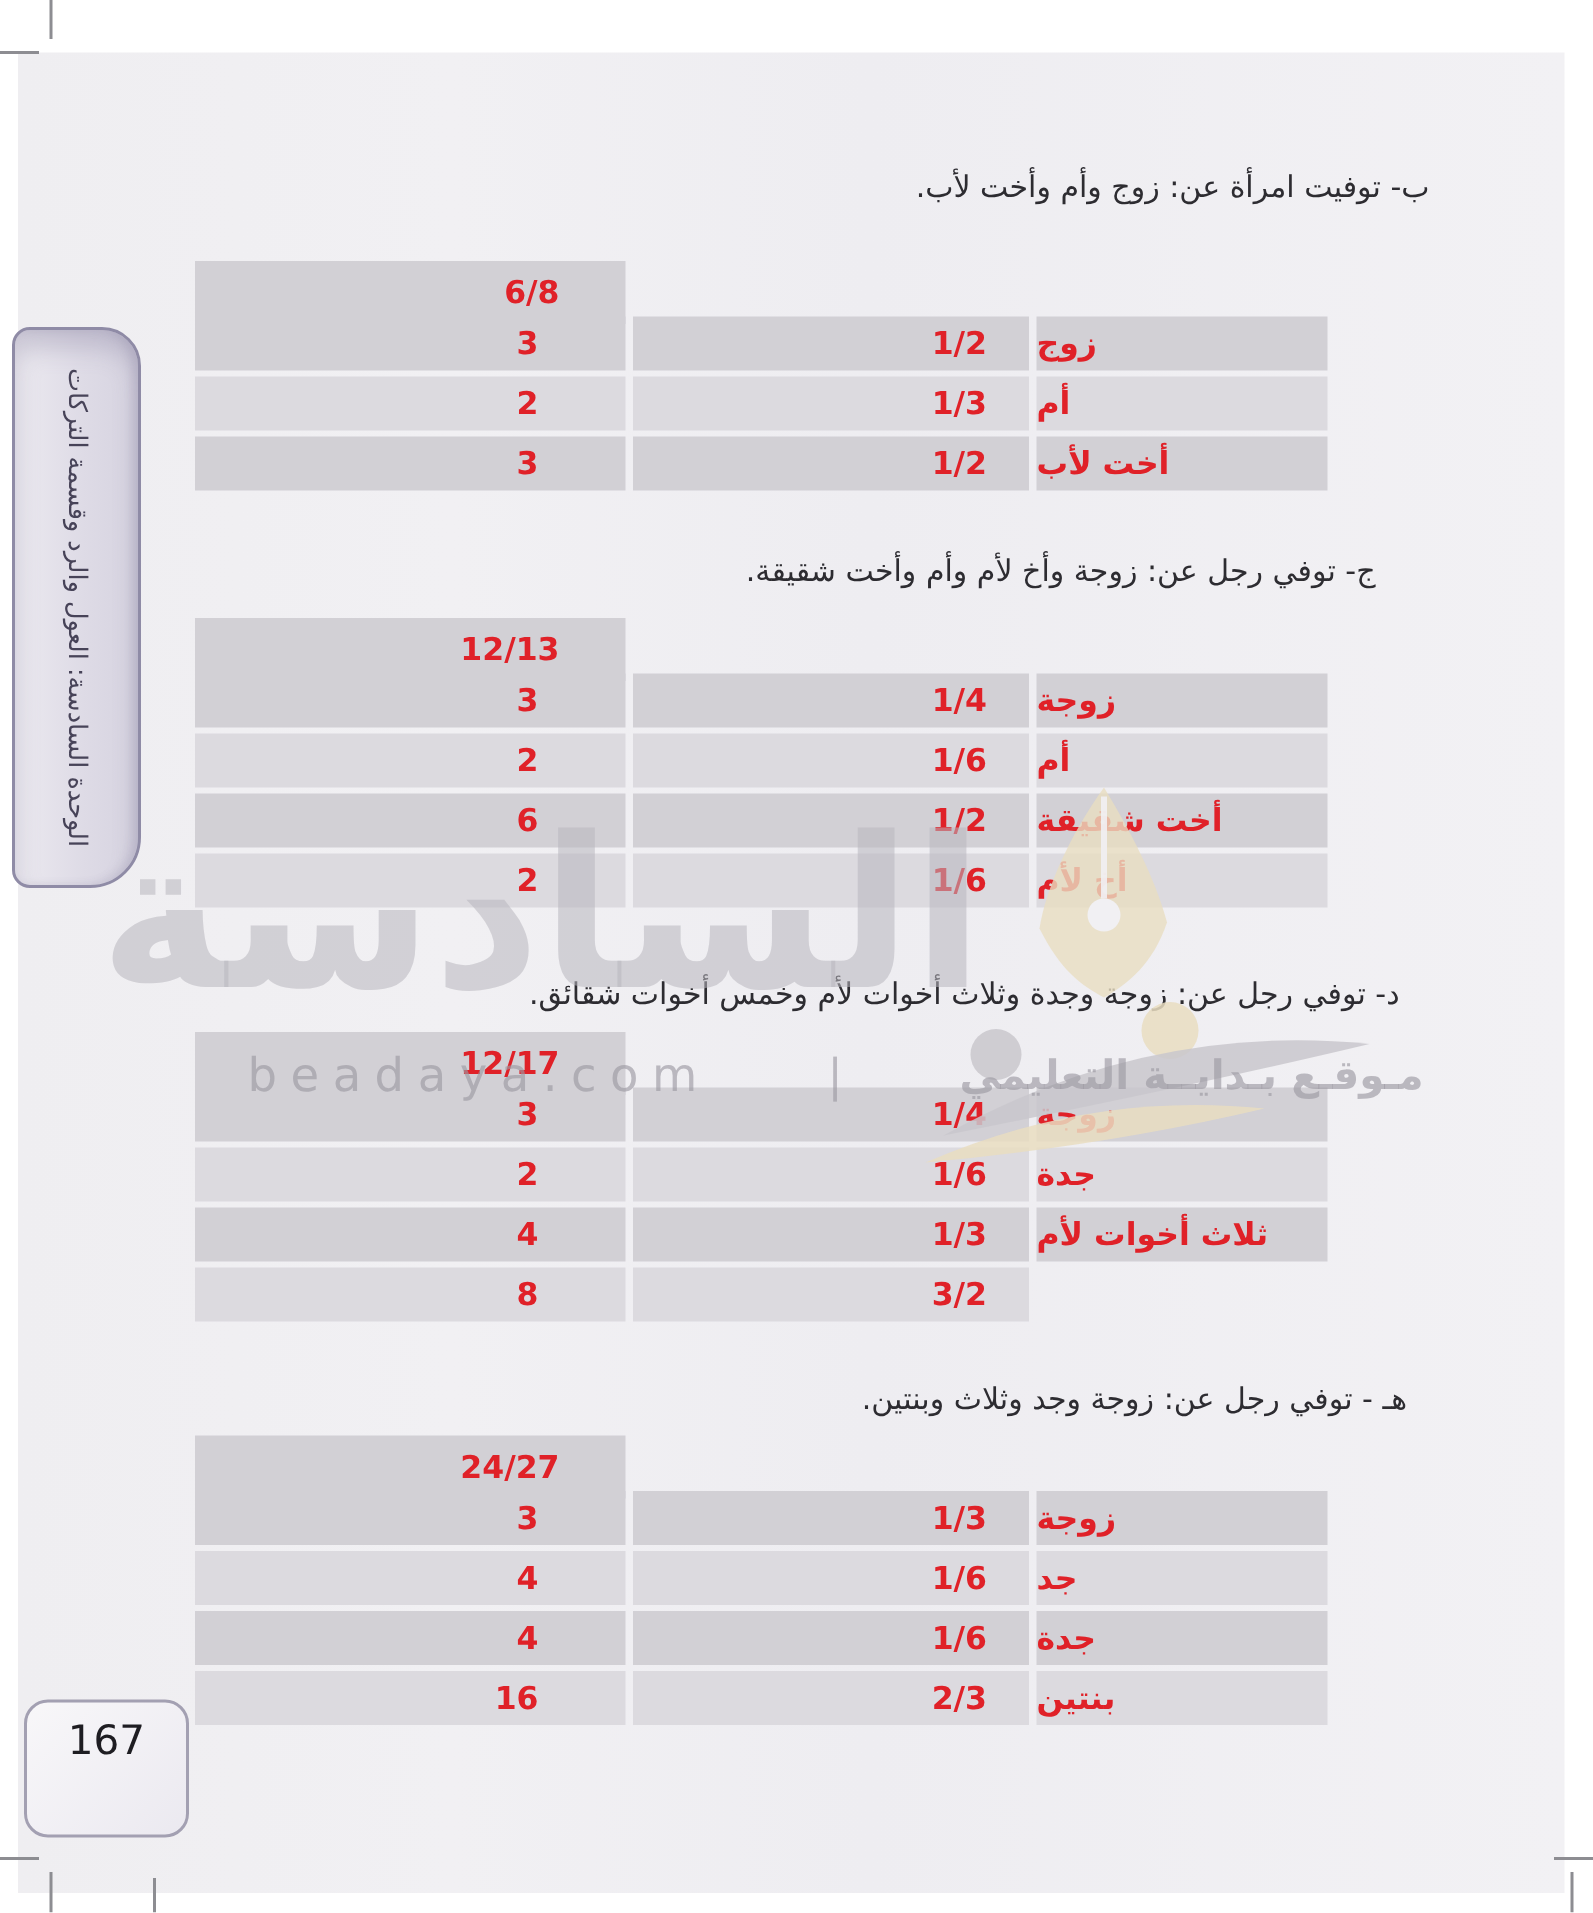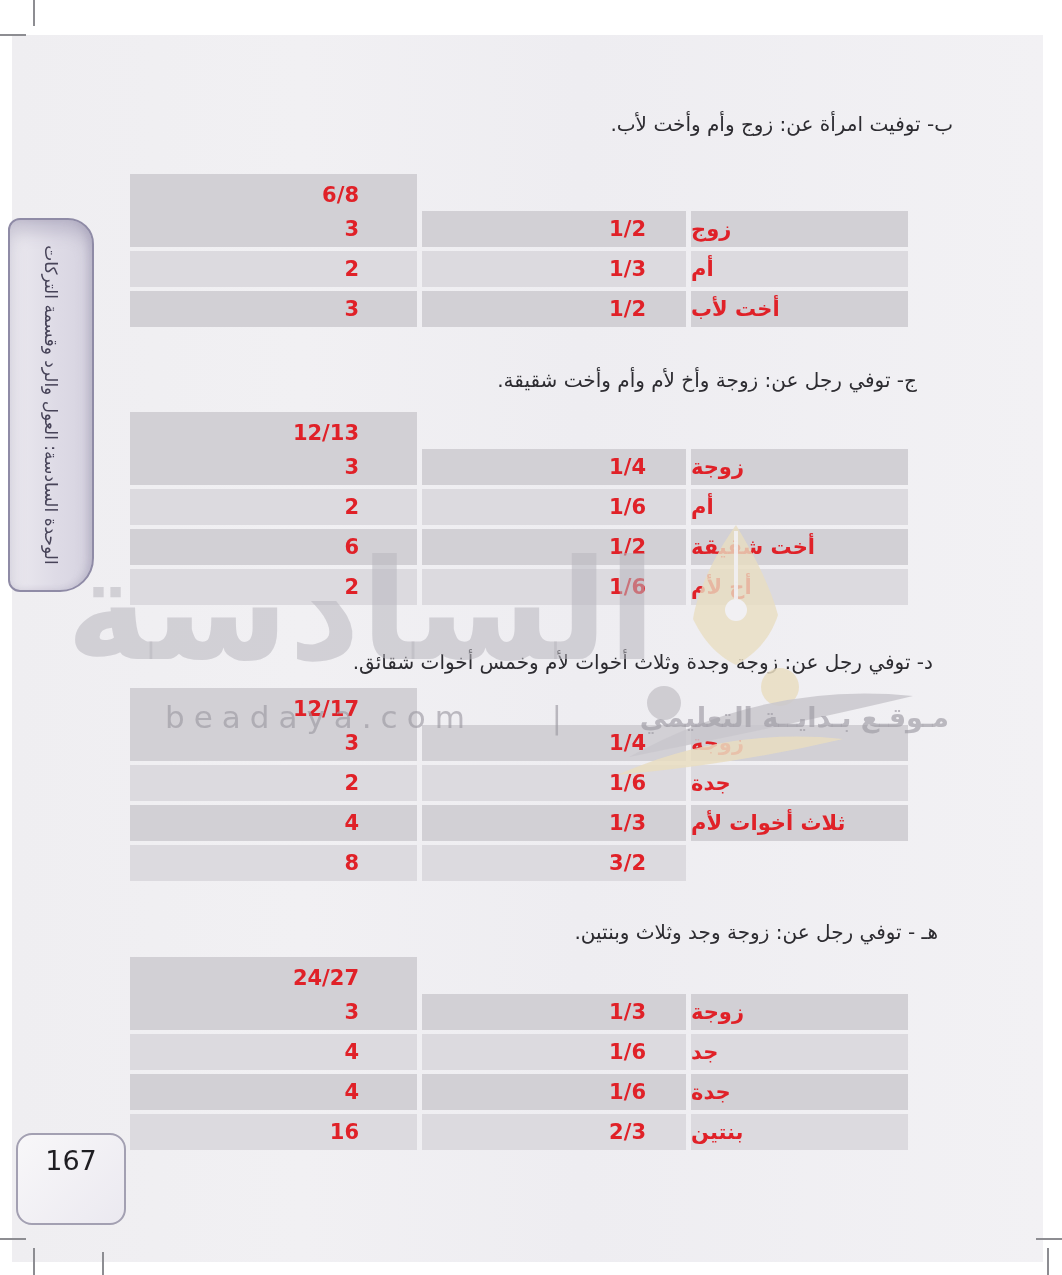--- a/index.html
+++ b/index.html
@@ -31,33 +31,33 @@
   .h1{top:333px;right:126px}
   .h2{top:615px;right:110px}
   .h3{top:885px;right:105px}
 
   
   .itable{position:absolute;left:118px;width:778px;z-index:2}
   .t0{top:139px}.t1{top:377px}.t2{top:653px}.t3{top:922px}
   .hrow{height:33px;margin-bottom:4px;display:flex}
   .hcell{
     width:287px;height:42px;background:#d2d0d5;box-sizing:border-box;
-    display:flex;align-items:center;justify-content:flex-end;padding-right:58px;
+    display:flex;align-items:center;justify-content:flex-end;padding-right:44px;
     direction:ltr;font-weight:bold;font-size:21px;color:#e02128;
   }
   .drow{display:flex;gap:5px;height:36px;margin-bottom:4px}
   .drow .cell{
     display:flex;align-items:center;box-sizing:border-box;
     font-weight:bold;font-size:21px;color:#e02128;
   }
   .shade-a .cell{background:#d2d0d5}
   .shade-b .cell{background:#dcdadf}
   .cell.share{width:287px;justify-content:flex-end;padding-right:58px;direction:ltr}
-  .cell.frac{width:264px;justify-content:flex-end;padding-right:40px;direction:ltr}
-  .cell.heir{width:217px;justify-content:flex-end;padding-right:12px;direction:rtl}
+  .cell.frac{width:264px;justify-content:flex-end;padding-right:28px;direction:ltr}
+  .cell.heir{width:194px;justify-content:flex-end;padding-right:12px;direction:rtl}
   .table-footnote{
     margin-top:2px;height:30px;text-align:right;padding-right:14px;
     direction:rtl;font-weight:bold;font-size:21px;color:#e02128;
   }
 
   
   .sidebar-tab{
     position:absolute;left:8px;top:218px;width:86px;height:374px;z-index:6;
     background:linear-gradient(90deg,#eceaf0 0%,#dedbe6 55%,#d6d3e0 100%);
     border:2px solid #8f8ba6;border-radius:12px 26px 34px 12px;

